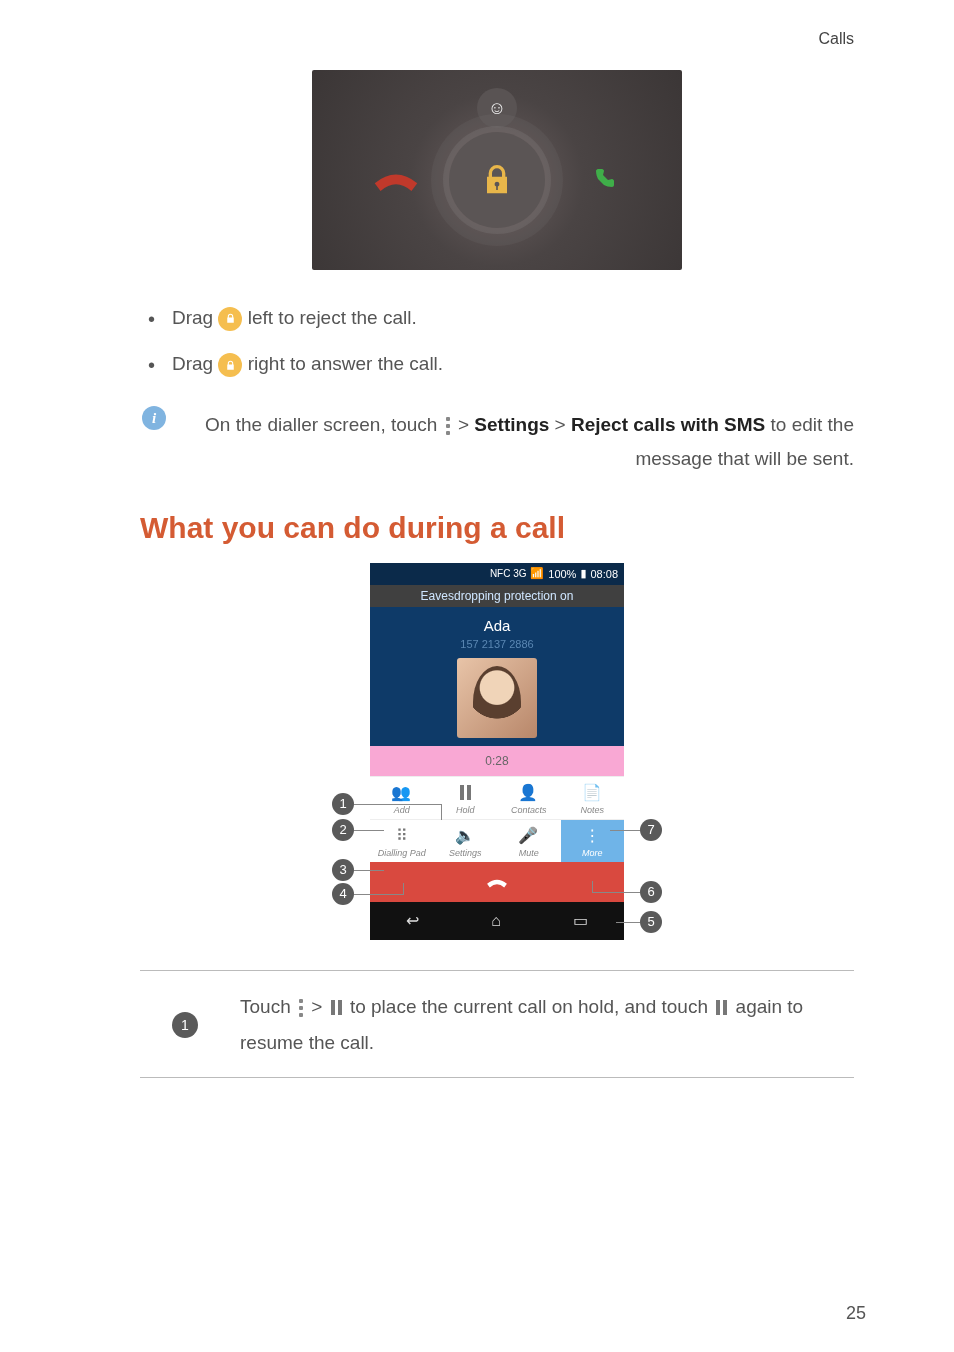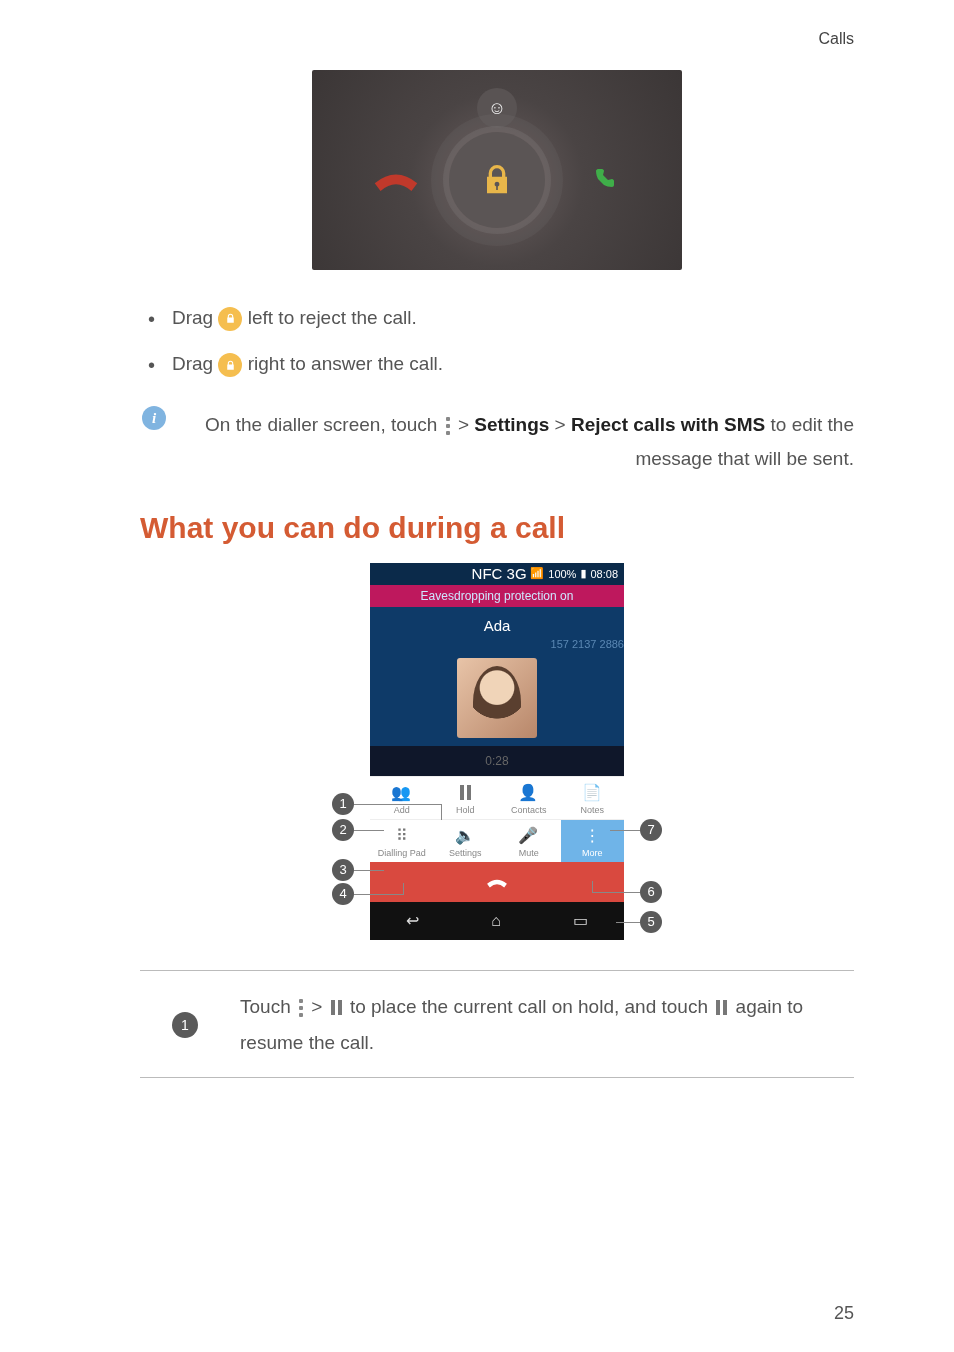--- a/index.html
+++ b/index.html
@@ -95,50 +95,50 @@
   }
 
   .phone {
     width: 254px; margin: 0 auto 30px; position:relative;
   }
   .statusbar {
     background:#0b2a4a;height:22px;color:#fff;font-size:11px;
     display:flex;justify-content:flex-end;align-items:center;padding:0 6px;gap:4px;
   }
   .eavesdrop {
-    background:#be185d;color:#cfe6ff;text-align:center;font-size:12px;padding:4px 8px;
+    background:#404040;color:#cfe6ff;text-align:center;font-size:12px;padding:4px 8px;
   }
   .callbody { background:#0e3a68; text-align:center; padding:10px 0 8px;}
   .callbody .name{color:#fff;font-size:15px;}
-  .callbody .num{color:#5a87b3;font-size:11px;margin:4px 0 8px;filter:blur(0.5px);text-align:right;}
+  .callbody .num{color:#5a87b3;font-size:11px;margin:4px 0 8px;filter:blur(0.5px);}
   .avatar{width:80px;height:80px;margin:0 auto;border-radius:3px;background:linear-gradient(135deg,#e8c4a8,#b8876a);position:relative;overflow:hidden;}
   .avatar::after{content:"";position:absolute;inset:8px 16px 0 16px;border-radius:50% 50% 40% 40%;background:radial-gradient(circle at 50% 30%,#f0d4b8 30%,#5a3f2f 32%,#5a3f2f 55%,transparent 56%);}
-  .timer{background:#0f172a;color:#666;font-size:12px;text-align:center;padding:8px 0;}
+  .timer{background:#f9a8d4;color:#666;font-size:12px;text-align:center;padding:8px 0;}
   .btnrow{display:flex;background:#fff;}
   .btnrow .cell{flex:1;text-align:center;padding:6px 0 4px;border-top:1px solid #eee;}
   .btnrow .cell.more{background:#6fb4e8;color:#fff;}
   .cell .ico{height:20px;display:flex;align-items:center;justify-content:center;color:#777;}
   .cell.more .ico{color:#fff;}
-  .cell .lbl{font-size:9px;color:#888;margin-top:2px;}
+  .cell .lbl{font-size:9px;color:#888;margin-top:2px;font-style:italic;}
   .cell.more .lbl{color:#fff;}
   .endcall{background:#d9493f;height:40px;display:flex;align-items:center;justify-content:center;}
   .navbar{background:#111;height:38px;display:flex;align-items:center;justify-content:space-around;color:#ddd;}
 
   .callout{position:absolute;width:22px;height:22px;border-radius:50%;background:#5a5a5a;color:#fff;font-size:13px;display:flex;align-items:center;justify-content:center;font-family:Arial;}
   .cline{position:absolute;background:#888;}
 
   .tbl { width:100%; border-collapse:collapse; margin-top:10px;}
   .tbl td { border-top:1px solid #bbb; border-bottom:1px solid #bbb; padding:18px 10px 16px; vertical-align:middle;}
   .tbl td:first-child{width:90px;text-align:center;}
   .numcircle{display:inline-flex;width:26px;height:26px;border-radius:50%;background:#5a5a5a;color:#fff;align-items:center;justify-content:center;font-size:14px;}
   .tbl .cellbody{font-size:19px;color:#555;line-height:1.9;}
   .pause-icon{display:inline-flex;gap:3px;vertical-align:middle;margin:0 3px;}
   .pause-icon span{width:4px;height:15px;background:#777;}
 
-  .pagenum{position:absolute;bottom:28px;right:100px;font-size:18px;color:#555;}
+  .pagenum{position:absolute;bottom:28px;right:88px;font-size:18px;color:#555;}
 </style>
 </head>
 <body>
 
 <div class="header-right">Calls</div>
 
 <div class="hero-img">
   <div class="smiley">☺</div>
   <div class="hangup">
     <svg viewBox="0 0 60 40">
@@ -192,21 +192,21 @@
     <span> &gt; </span>
     <span class="bold">Reject calls with SMS</span>
     <span> to edit the message that will be sent.</span>
   </div>
 </div>
 
 <h2 class="section">What you can do during a call</h2>
 
 <div class="phone">
   <div class="statusbar">
-    <span style="font-size:15px">NFC 3G</span>
+    <span style="font-size:10px">NFC 3G</span>
     <span>📶</span>
     <span>100%</span>
     <span>▮</span>
     <span>08:08</span>
   </div>
   <div class="eavesdrop">Eavesdropping protection on</div>
   <div class="callbody">
     <div class="name">Ada</div>
     <div class="num">157 2137 2886</div>
     <div class="avatar"></div>

